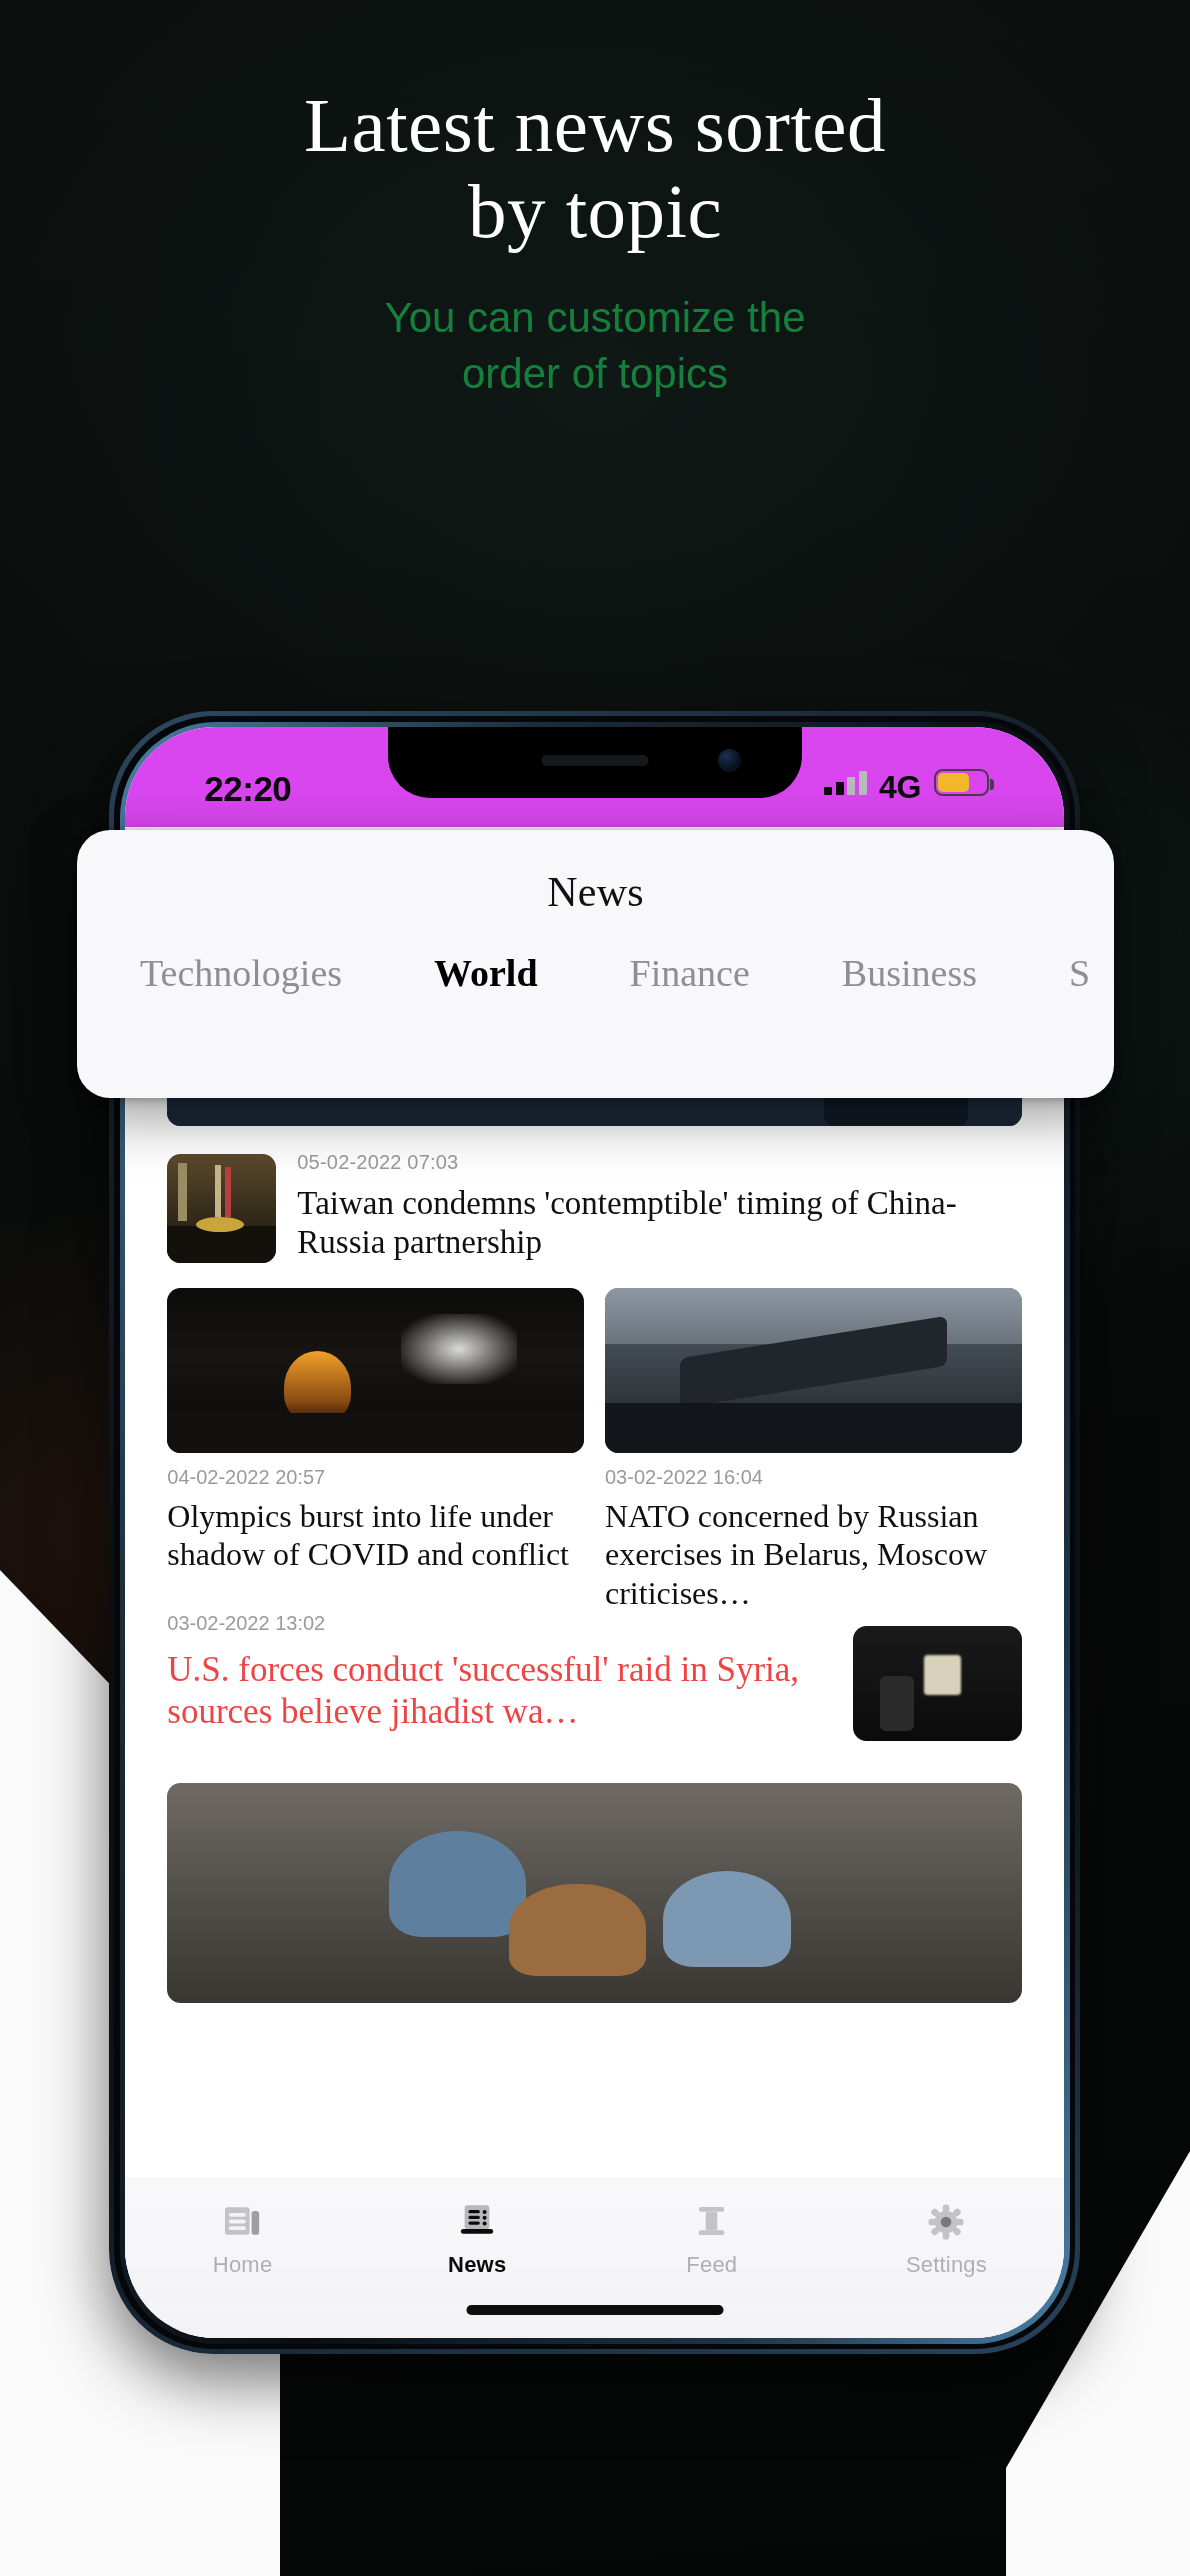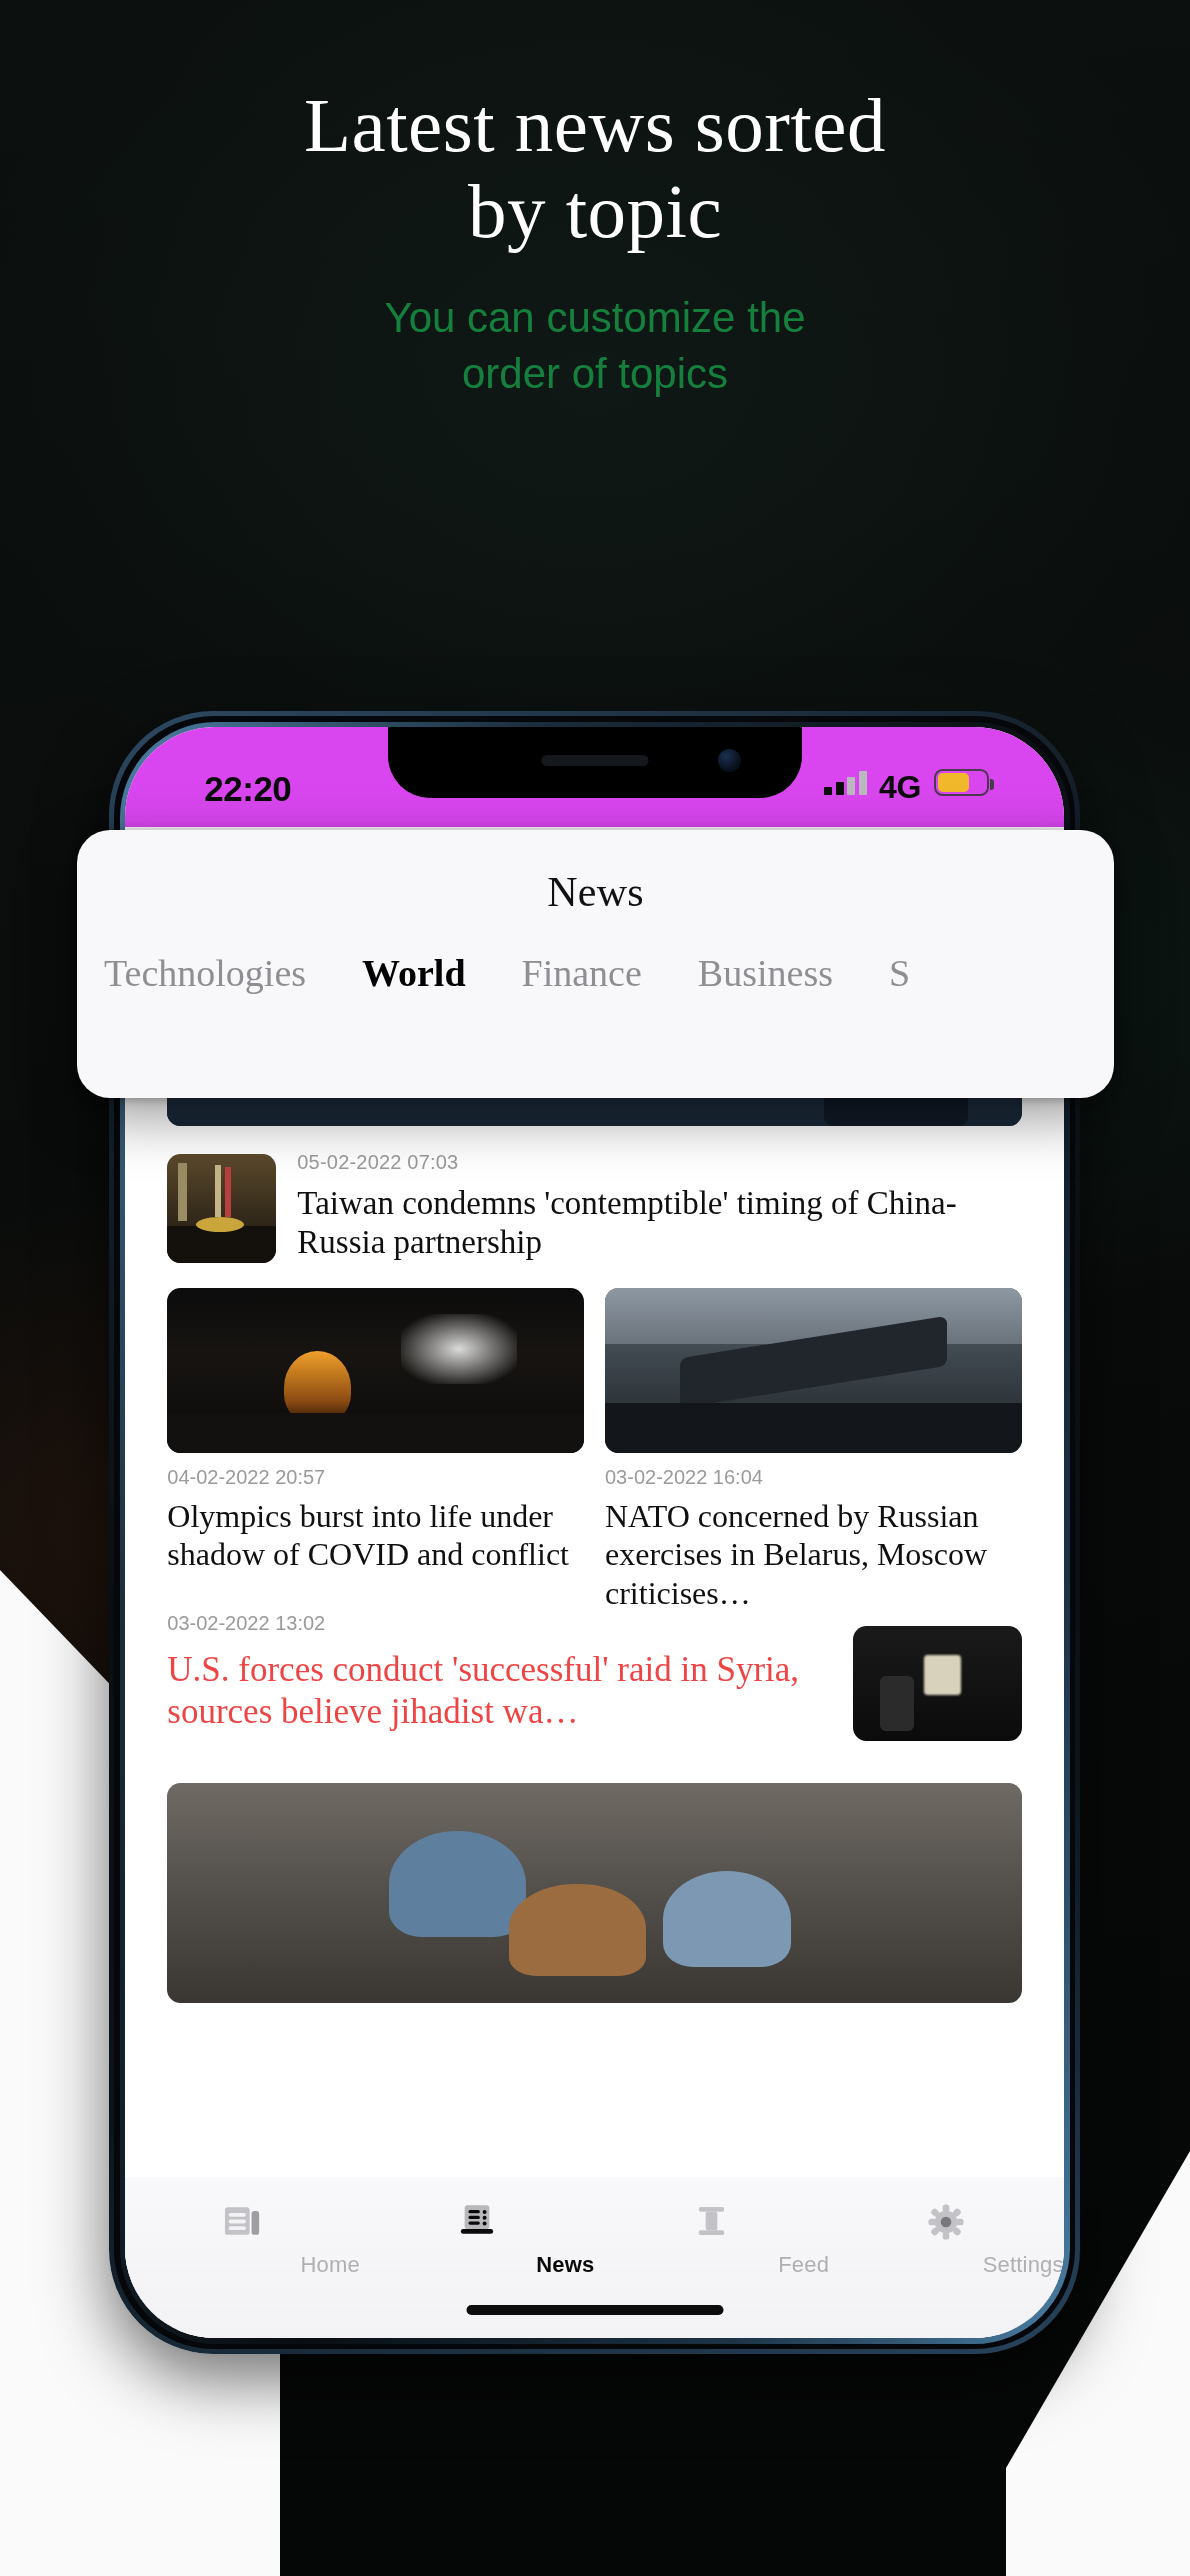--- a/index.html
+++ b/index.html
@@ -235,21 +235,21 @@
   
   .tabbar {
     position:absolute; left:0; right:0; bottom:0; height:161px;
     background:linear-gradient(180deg, rgba(248,248,250,0.92) 0%, rgba(246,246,248,0.98) 38%, #f3f3f5 100%);
     backdrop-filter:blur(11.5px);
     display:flex; align-items:flex-start; padding-top:21px;
     z-index:5;
   }
   .tab { flex:1; text-align:center; }
   .tab .ic { height:48px; display:flex; align-items:center; justify-content:center; }
-  .tab .lb { font-size:22px; margin-top:5.8px; color:#b0b0b4; letter-spacing:0.2px;text-align:right; }
+  .tab .lb { font-size:22px; margin-top:5.8px; color:#b0b0b4; letter-spacing:0.2px; }
   .tab.active .lb { color:#0b0b0b; font-weight:600; }
   .home-ind {
     position:absolute; left:50%; transform:translateX(-50%); bottom:23px;
     width:257px; height:9.6px; border-radius:5.8px; background:#0d0d0d;
     z-index:7;
   }
 
   
   .overlay {
     position:absolute; left:77px; top:830px;
@@ -264,21 +264,21 @@
     text-align:center; padding-top:38px;
     font-family:"Liberation Serif", serif;
     font-size:42px; color:#111; letter-spacing:0.2px;
   }
   .ov-tabs {
     display:flex; align-items:center; gap:56px;
     padding:35px 0 0 27px;
     font-family:"Liberation Serif", serif;
     white-space:nowrap;
   }
-  .ov-tab { font-size:38px; color:#8e8e93; }
+  .ov-tab { font-size:38px; color:#8e8e93;margin-left:36px; }
   .ov-tab.sel { color:#000; font-weight:700; }
 </style>
 </head>
 <body>
 
 <div class="bg"></div>
 <div class="bg-wedge-left"></div>
 <div class="bg-wedge-right2"></div>
 
 <div class="hero">

